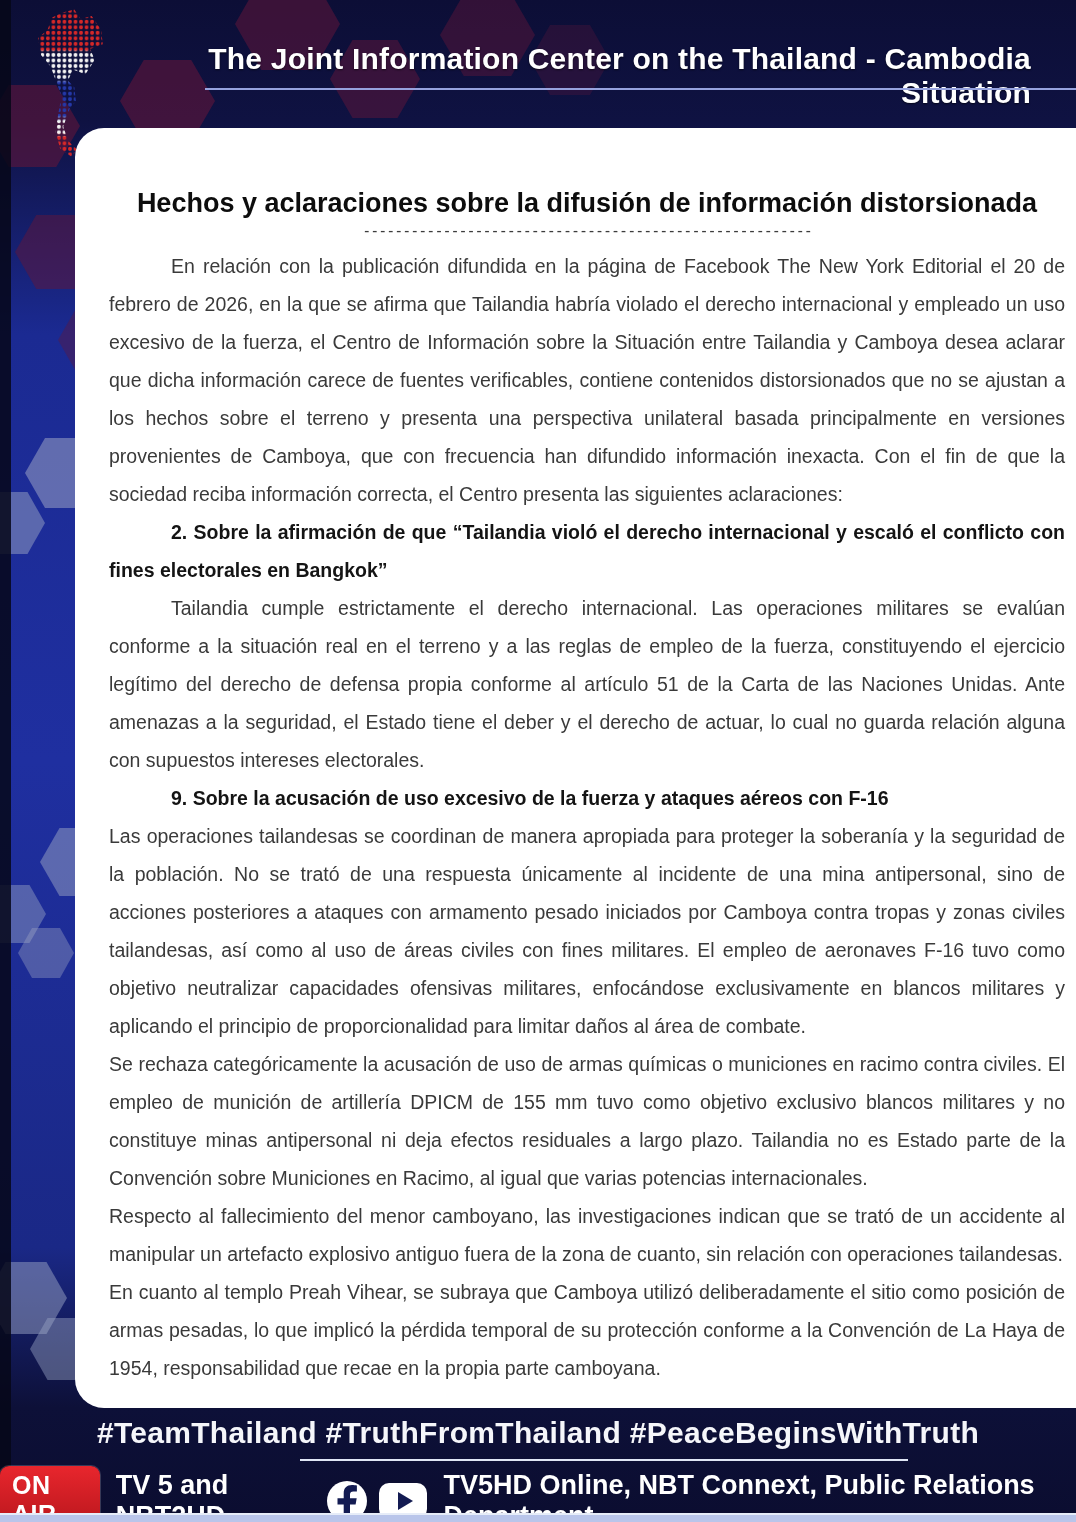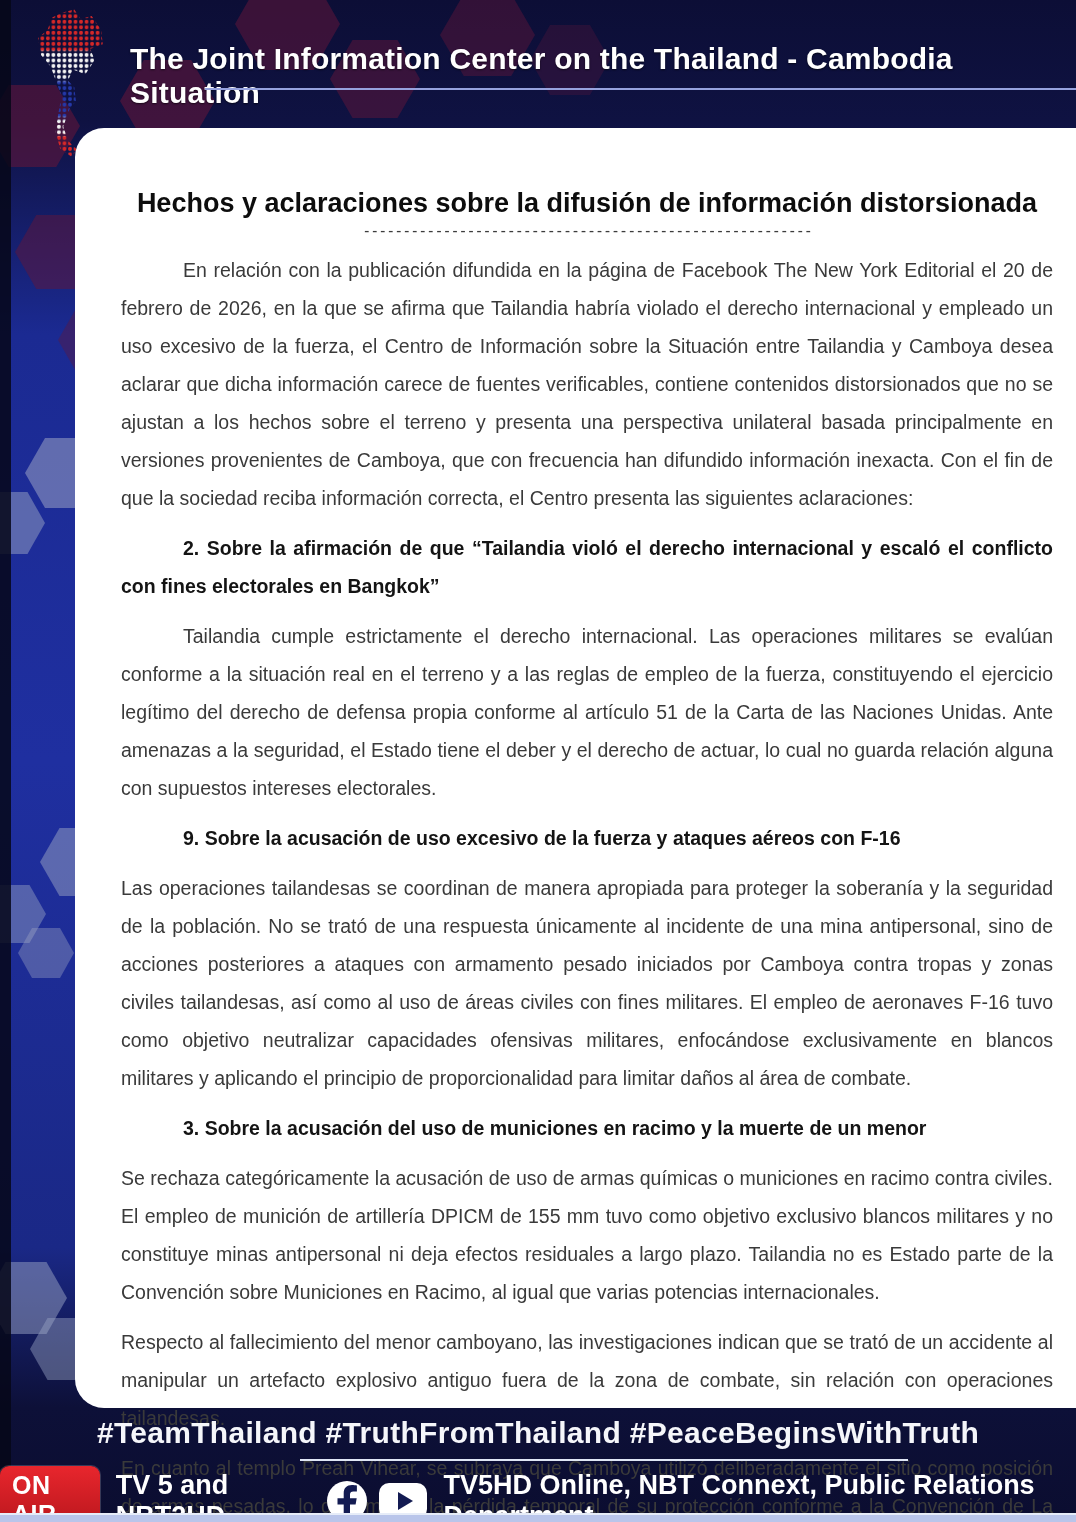--- a/index.html
+++ b/index.html
@@ -9,37 +9,37 @@
     background:linear-gradient(180deg,
       #0c0e36 0%, #0f1242 8%,
       #1b2a92 22%, #1f2fa0 50%, #1a2886 82%,
       #0d1038 92.5%, #0b0d30 100%);
   }
   .hex { position:absolute; clip-path:polygon(25% 0,75% 0,100% 50%,75% 100%,25% 100%,0 50%); }
   .edge-strip-left { position:absolute; left:0; top:0; width:11px; height:100%; background:#060718; opacity:.85; }
 
   
   .header-title {
-    position:absolute; left:130px; right:45px; top:42px; text-align:left;
+    position:absolute; left:130px; right:45px; top:42px; text-align:right;
     color:#ffffff; font-size:30px; font-weight:bold; letter-spacing:.2px;
     text-shadow:0 1px 2px rgba(0,0,0,.6);
   }
   .header-line { position:absolute; left:205px; right:0; top:88px; height:2px; background:#96a2de; }
   .map-logo { position:absolute; left:26px; top:8px; }
 
   
   .card {
     position:absolute; left:75px; top:128px; width:1028px; height:1280px;
     background:#ffffff; border-radius:29px; box-sizing:border-box;
     padding:60px 38px 0 34px;
   }
   .doc-title { margin:0 0 4px 0; text-align:center; font-size:27px; font-weight:600; color:#0d0d0d; }
   .dashes { text-align:center; color:#3c3c3c; font-size:15px; line-height:16px; margin-bottom:8px;
             font-family:"DejaVu Sans Mono", monospace; letter-spacing:-1px; }
-  .doc p { margin:12px; font-size:19.5px; line-height:38px; color:#3a3a3a;
+  .doc p { margin:0; font-size:19.5px; line-height:38px; color:#3a3a3a;
            text-align:justify; }
   .doc p.indent { text-indent:62px; }
   .doc p.heading { font-weight:bold; color:#141414; }
 
   
   .hashtags { position:absolute; top:1416px; left:0; width:100%; text-align:center;
               color:#f5f6fa; font-size:30px; font-weight:bold; letter-spacing:.3px; }
   .hash-line { position:absolute; top:1459px; left:300px; width:608px; height:2px; background:#dfe6f5; }
   .broadcast { position:absolute; top:1466px; left:0; width:100%;
                display:flex; align-items:center; justify-content:center; gap:16px;
@@ -106,23 +106,22 @@
 
   <main class="card">
     <h2 class="doc-title">Hechos y aclaraciones sobre la difusión de información distorsionada</h2>
     <div class="dashes">--------------------------------------------------------</div>
     <div class="doc">
       <p class="indent">En relación con la publicación difundida en la página de Facebook The New York Editorial el 20 de febrero de 2026, en la que se afirma que Tailandia habría violado el derecho internacional y empleado un uso excesivo de la fuerza, el Centro de Información sobre la Situación entre Tailandia y Camboya desea aclarar que dicha información carece de fuentes verificables, contiene contenidos distorsionados que no se ajustan a los hechos sobre el terreno y presenta una perspectiva unilateral basada principalmente en versiones provenientes de Camboya, que con frecuencia han difundido información inexacta. Con el fin de que la sociedad reciba información correcta, el Centro presenta las siguientes aclaraciones:</p>
       <p class="heading indent">2. Sobre la afirmación de que “Tailandia violó el derecho internacional y escaló el conflicto con fines electorales en Bangkok”</p>
       <p class="indent">Tailandia cumple estrictamente el derecho internacional. Las operaciones militares se evalúan conforme a la situación real en el terreno y a las reglas de empleo de la fuerza, constituyendo el ejercicio legítimo del derecho de defensa propia conforme al artículo 51 de la Carta de las Naciones Unidas. Ante amenazas a la seguridad, el Estado tiene el deber y el derecho de actuar, lo cual no guarda relación alguna con supuestos intereses electorales.</p>
       <p class="heading indent">9. Sobre la acusación de uso excesivo de la fuerza y ataques aéreos con F-16</p>
       <p>Las operaciones tailandesas se coordinan de manera apropiada para proteger la soberanía y la seguridad de la población. No se trató de una respuesta únicamente al incidente de una mina antipersonal, sino de acciones posteriores a ataques con armamento pesado iniciados por Camboya contra tropas y zonas civiles tailandesas, así como al uso de áreas civiles con fines militares. El empleo de aeronaves F-16 tuvo como objetivo neutralizar capacidades ofensivas militares, enfocándose exclusivamente en blancos militares y aplicando el principio de proporcionalidad para limitar daños al área de combate.</p>
-      <p class="heading indent">3. Sobre la acusación del uso de municiones en racimo y la muerte de un menor</p>
       <p>Se rechaza categóricamente la acusación de uso de armas químicas o municiones en racimo contra civiles. El empleo de munición de artillería DPICM de 155 mm tuvo como objetivo exclusivo blancos militares y no constituye minas antipersonal ni deja efectos residuales a largo plazo. Tailandia no es Estado parte de la Convención sobre Municiones en Racimo, al igual que varias potencias internacionales.</p>
-      <p>Respecto al fallecimiento del menor camboyano, las investigaciones indican que se trató de un accidente al manipular un artefacto explosivo antiguo fuera de la zona de combate, sin relación con operaciones tailandesas.</p>
+      <p>Respecto al fallecimiento del menor camboyano, las investigaciones indican que se trató de un accidente al manipular un artefacto explosivo antiguo fuera de la zona de cuanto, sin relación con operaciones tailandesas.</p>
       <p>En cuanto al templo Preah Vihear, se subraya que Camboya utilizó deliberadamente el sitio como posición de armas pesadas, lo que implicó la pérdida temporal de su protección conforme a la Convención de La Haya de 1954, responsabilidad que recae en la propia parte camboyana.</p>
     </div>
   </main>
 
   <div class="hashtags">#TeamThailand #TruthFromThailand #PeaceBeginsWithTruth</div>
   <div class="hash-line"></div>
   <div class="broadcast">
     <span class="onair">ON AIR</span>
     <span>TV 5 and NBT2HD</span>
     <span class="icons">

